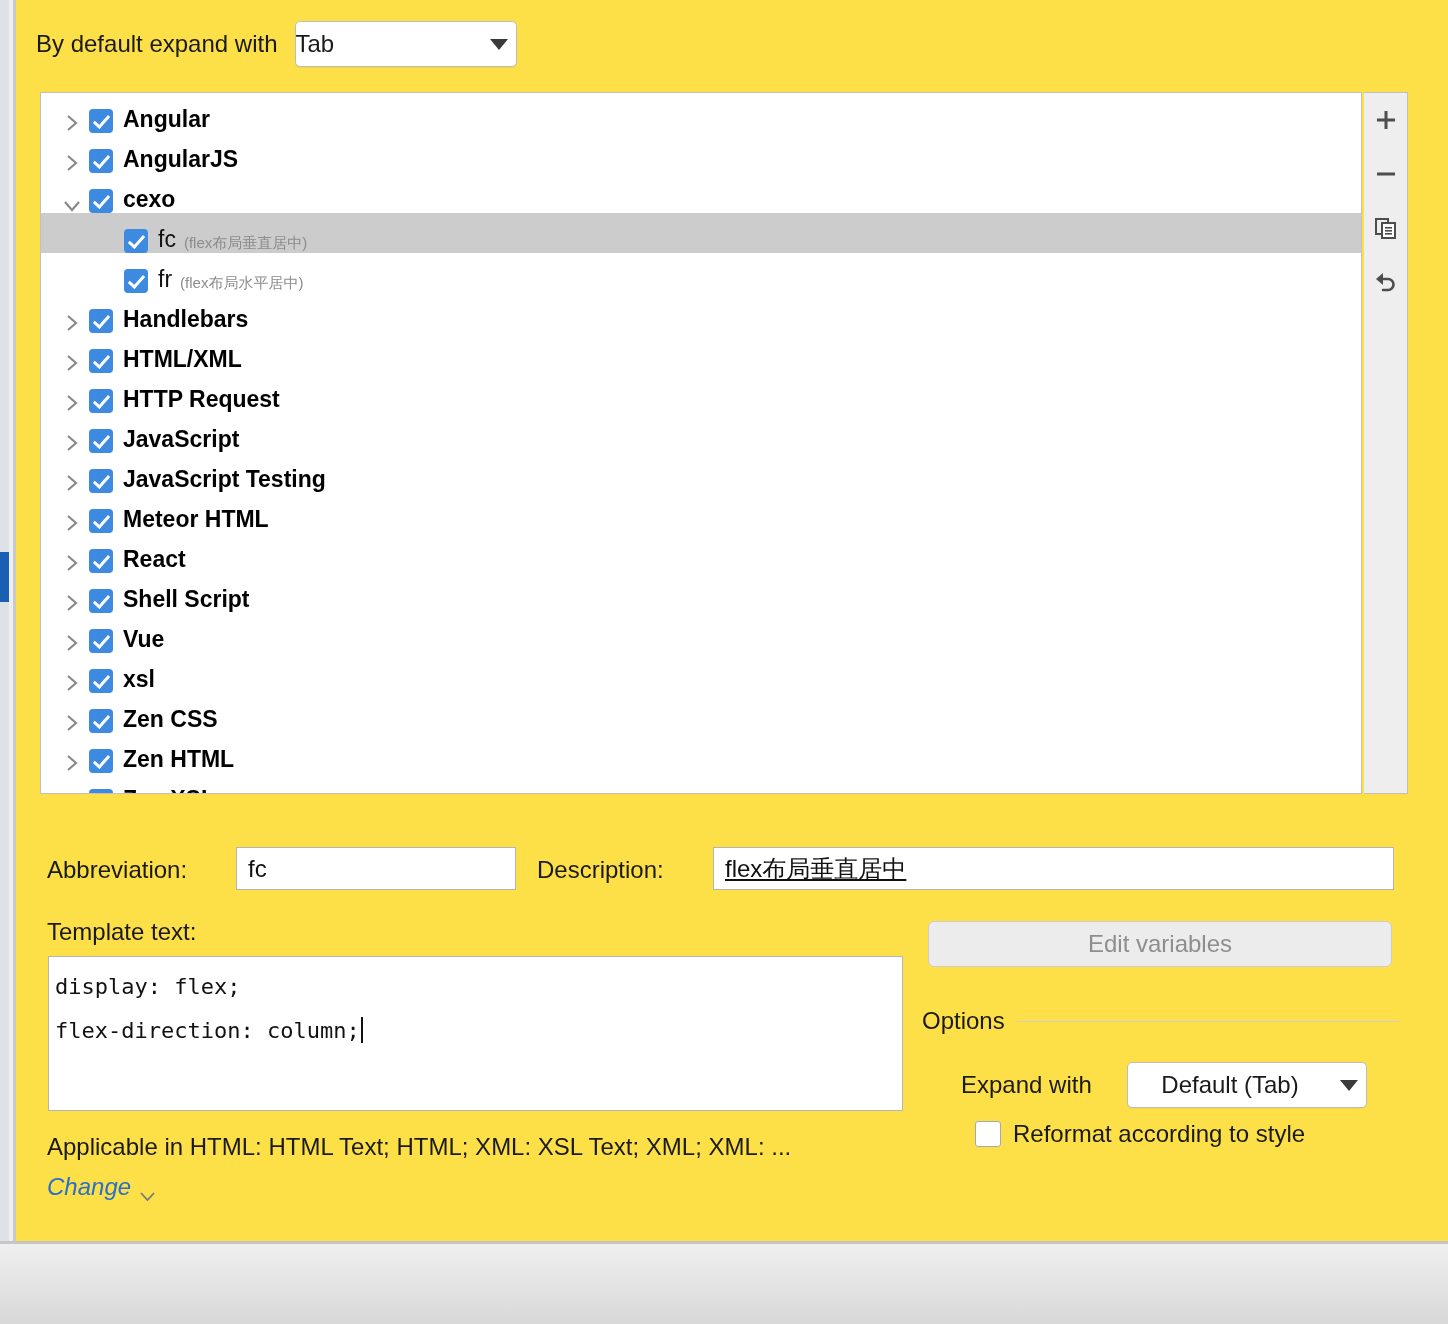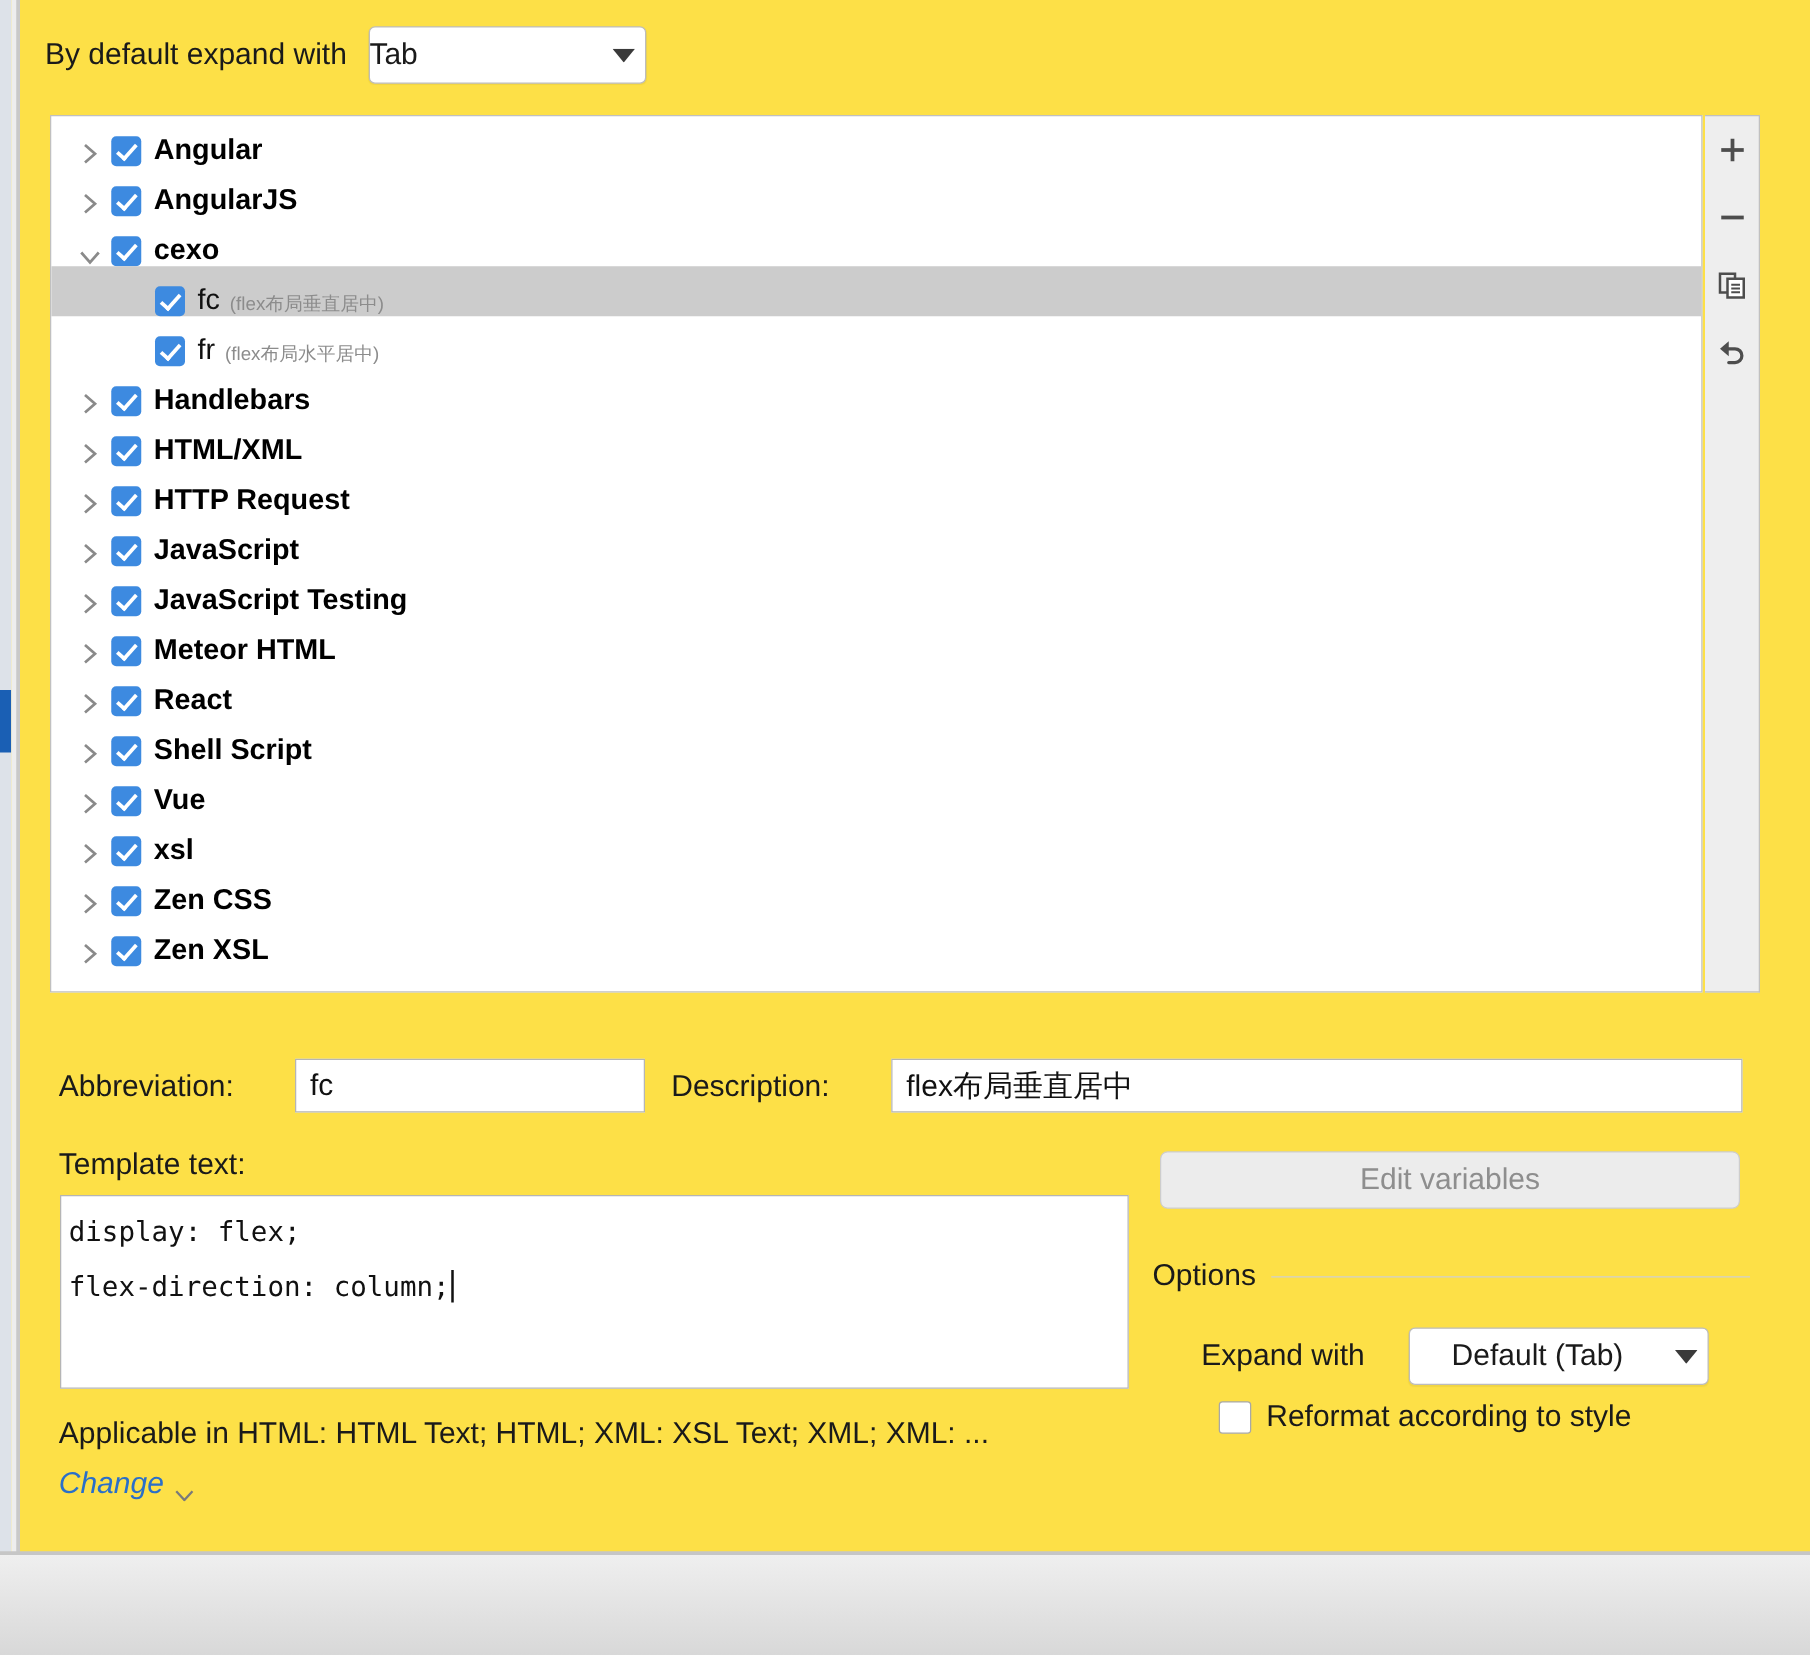--- a/index.html
+++ b/index.html
@@ -187,21 +187,21 @@
     color: #111111;
     display: flex;
     align-items: center;
     padding-left: 11px;
     overflow: hidden;
     white-space: nowrap;
   }
   #abbrev-label { left: 47px; top: 856px; }
   #abbrev-input { left: 236px; top: 847px; width: 280px; height: 43px; }
   #desc-label { left: 537px; top: 856px; }
-  #desc-input { left: 713px; top: 847px; width: 681px; height: 43px; }
+  #desc-input { left: 713px; top: 847px; width: 681px; height: 43px; text-decoration: underline; }
   #template-label { left: 47px; top: 918px; }
 
   .code-area {
     position: absolute;
     left: 48px; top: 956px;
     width: 855px; height: 155px;
     background: #ffffff;
     border: 1px solid #b5b5b5;
     box-sizing: border-box;
     padding: 8px 0 0 6px;
@@ -474,20 +474,29 @@
         <span class="grp-label">xsl</span>
       </div>
       <div class="tree-row">
         <span class="twisty">
           <svg width="14" height="20" viewBox="0 0 14 20">
             <polyline points="3,3 11,10 3,17" fill="none" stroke="#8a8a8a" stroke-width="2.2"></polyline>
           </svg>
         </span>
         <span class="cb on"></span>
         <span class="grp-label">Zen CSS</span>
+      </div>
+      <div class="tree-row">
+        <span class="twisty">
+          <svg width="14" height="20" viewBox="0 0 14 20">
+            <polyline points="3,3 11,10 3,17" fill="none" stroke="#8a8a8a" stroke-width="2.2"></polyline>
+          </svg>
+        </span>
+        <span class="cb on"></span>
+        <span class="grp-label">Zen HTML</span>
       </div>
       <div class="tree-row">
         <span class="twisty">
           <svg width="14" height="20" viewBox="0 0 14 20">
             <polyline points="3,3 11,10 3,17" fill="none" stroke="#8a8a8a" stroke-width="2.2"></polyline>
           </svg>
         </span>
         <span class="cb on"></span>
         <span class="grp-label">Zen XSL</span>
       </div>

